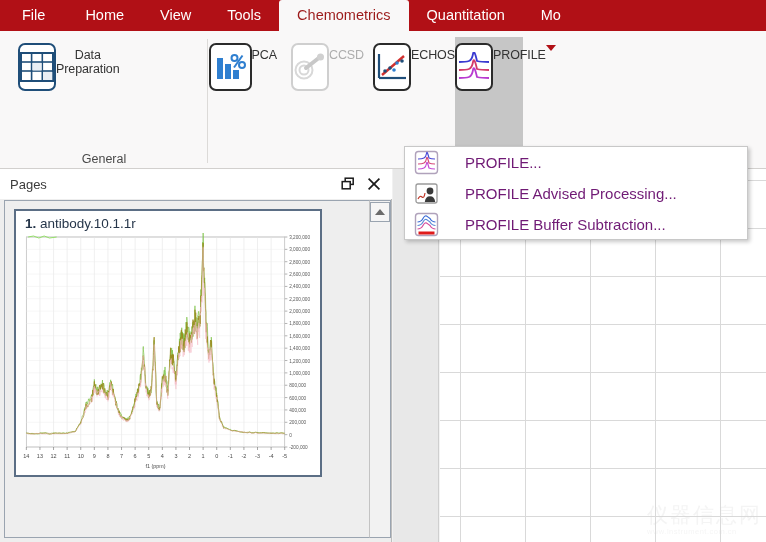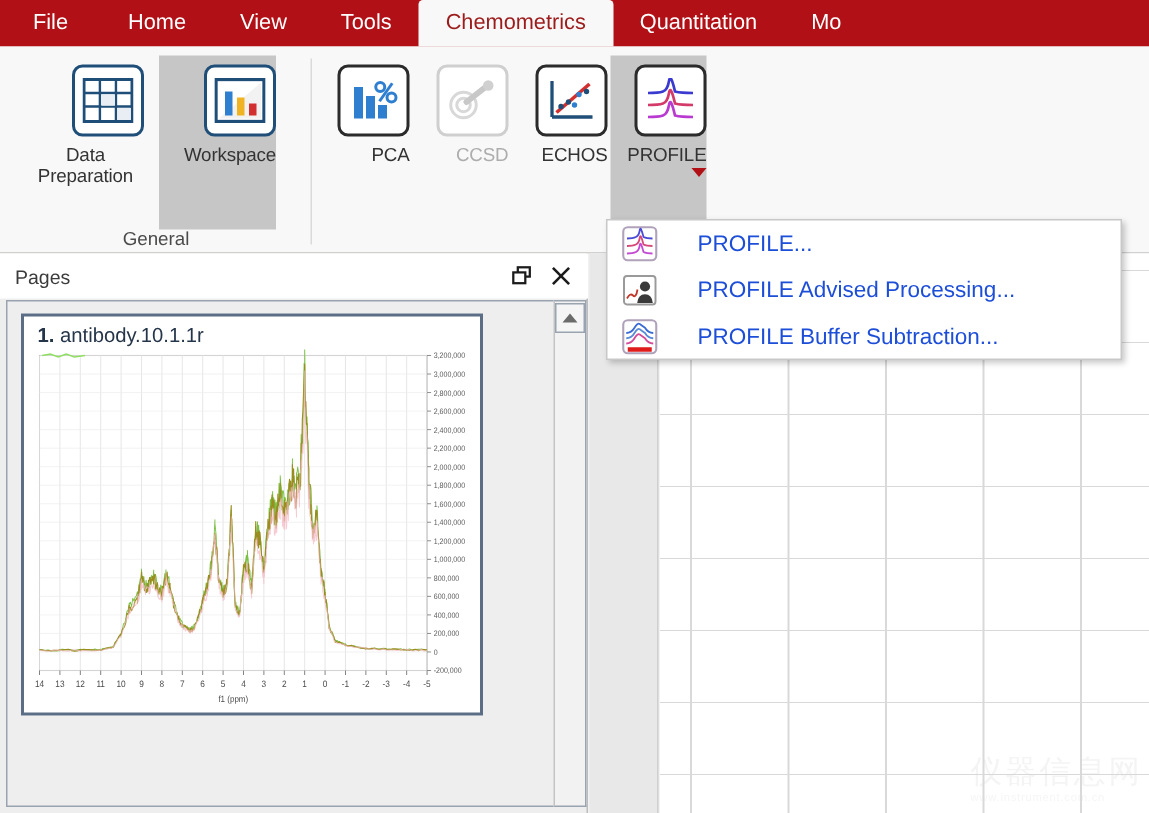--- a/index.html
+++ b/index.html
@@ -43,21 +43,21 @@
   .rgroup .items { display:flex; align-items:flex-start; height:116px; padding-top:6px; }
   .rgroup .glabel {
     position:absolute; bottom:3px; left:0; width:100%;
     text-align:center; font-size:12.5px; color:#4a4a4a;
   }
   .rgroup .sep {
     position:absolute; right:0; top:8px; bottom:6px; width:1px; background:#dcdad8;
   }
 
   .btn {
-    width: 68px; display:flex; flex-direction:column; align-items:flex-end;
+    width: 68px; display:flex; flex-direction:row; align-items:flex-start;
     padding-top:6px; cursor:default; position:relative;
   }
   .btn.wide { width: 78px; }
   .btn.sel { background:#c6c6c6; height:116px; }
   .btn .lbl {
     margin-top:5px; font-size:12.5px; color:#333; text-align:center; line-height:1.15;
     letter-spacing:-.1px;
   }
   .btn.dim .lbl { color:#adadad; }
   .icon-box {
@@ -80,21 +80,21 @@
     position:absolute; left:404px; top:146px; width:344px; height:94px;
     background:#ffffff; border:1px solid #c8c8c8;
     box-shadow: 2px 2px 4px rgba(0,0,0,.22);
     z-index: 40;
   }
   .menu-item {
     display:flex; align-items:center; height:31px; padding-left:9px; cursor:default;
   }
   .menu-item .mi-icon { width:25px; height:25px; flex:0 0 25px; }
   .menu-item .mi-label {
-    margin-left:26px; font-size:15px; color:#1d4ed8; white-space:nowrap;
+    margin-left:26px; font-size:15px; color:#701a75; white-space:nowrap;
   }
 
   
   .pages-panel {
     position:absolute; left:0; top:169px; width:392px; height:373px;
     background:#eeeeee; border-right:1px solid #bdbdbd;
   }
   .pages-header {
     position:absolute; left:0; top:0; width:392px; height:30px;
     background:#ffffff; display:flex; align-items:center;
@@ -187,40 +187,28 @@
               <line x1="22.3" y1="1" x2="22.3" y2="29" stroke="#1f4e79" stroke-width="1.6"></line>
               <line x1="1" y1="10" x2="33" y2="10" stroke="#1f4e79" stroke-width="1.6"></line>
               <line x1="1" y1="19" x2="33" y2="19" stroke="#1f4e79" stroke-width="1.6"></line>
               <rect x="12.6" y="11" width="9" height="7.5" fill="#e9eef4"></rect>
               <rect x="23.3" y="20" width="9" height="8" fill="#e9eef4"></rect>
             </svg>
           </div>
           <div class="lbl">Data Preparation</div>
         </div>
 
-        <div class="btn wide sel">
-          <div class="icon-box ib-blue">
-            <svg width="34" height="30" viewBox="0 0 34 30">
-              <rect x="1" y="1" width="32" height="28" fill="#ffffff" stroke="#1f4e79" stroke-width="2.2"></rect>
-              <path d="M3 27 L31 3 L31 27 Z" fill="#f2f2f2"></path>
-              <rect x="7" y="9" width="5" height="16" fill="#2f7fd0"></rect>
-              <rect x="15" y="13" width="5" height="12" fill="#f0b323"></rect>
-              <rect x="23" y="17" width="5" height="8" fill="#d2302f"></rect>
-            </svg>
-          </div>
-          <div class="lbl">Workspace</div>
-        </div>
 
       </div>
       <div class="glabel">General</div>
       <div class="sep"></div>
     </div>
 
     <div class="rgroup" style="left:209px; width:262px;">
-      <div class="items" style="gap:2px;">
+      <div class="items" style="gap:14px;">
 
         <div class="btn">
           <div class="icon-box ib-dark">
             <svg width="34" height="30" viewBox="0 0 34 30">
               <rect x="4" y="6" width="6" height="21" fill="#2f7fd0"></rect>
               <rect x="12" y="12" width="6" height="15" fill="#2f7fd0"></rect>
               <rect x="20" y="18" width="6" height="9" fill="#2f7fd0"></rect>
               <circle cx="21.5" cy="6" r="3" fill="none" stroke="#2f7fd0" stroke-width="2"></circle>
               <circle cx="29" cy="13" r="3" fill="none" stroke="#2f7fd0" stroke-width="2"></circle>
               <line x1="29.5" y1="3.5" x2="21" y2="15.5" stroke="#2f7fd0" stroke-width="2"></line>

